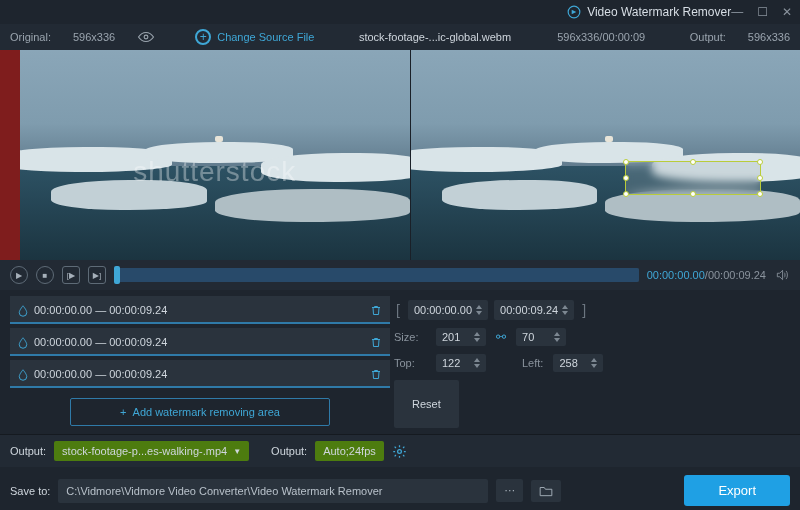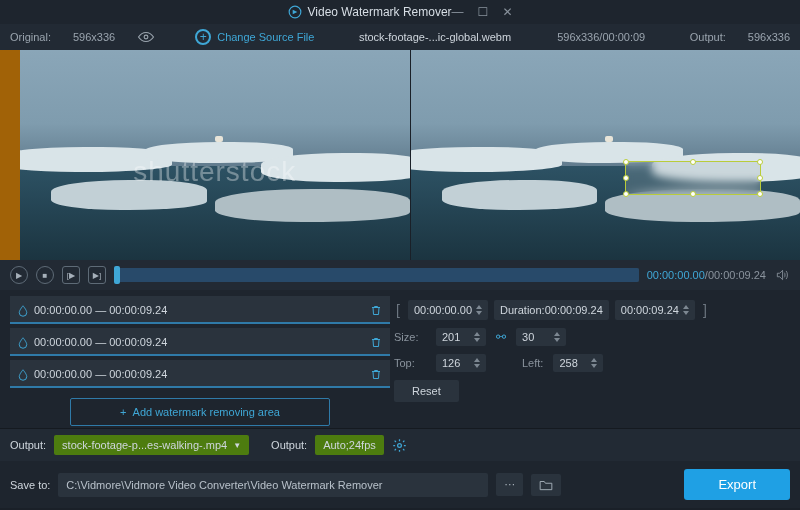--- a/index.html
+++ b/index.html
@@ -1,26 +1,26 @@
 <!DOCTYPE html>
 <html><head>
 <meta charset="utf-8">
 <style>
   * { box-sizing: border-box; margin: 0; padding: 0; font-family: "Segoe UI", Arial, sans-serif; }
   body { background:#1a2028; color:#cfd6dd; width:800px; height:510px; overflow:hidden; font-size:12px; }
-  .titlebar { height:24px; background:#1e252e; display:flex; align-items:center; padding:0 8px; justify-content:center; }
+  .titlebar { height:24px; background:#1e252e; display:flex; align-items:center; padding:0 8px; justify-content:flex-end; }
   .titlebar-left { display:flex; align-items:center; gap:6px; }
   .titlebar-title { font-size:12px; color:#d7dee5; }
   .titlebar-right { display:flex; gap:14px; color:#8a939d; }
   .win-btn { cursor:pointer; }
   .topbar { height:26px; background:#222a34; display:flex; align-items:center; padding:0 10px; font-size:11px; color:#9aa4ae; gap:22px; }
   .topbar .spacer { flex:1; }
   .change-src { display:flex; align-items:center; gap:6px; color:#3fa7d6; cursor:pointer; margin-left:18px;}
   .plus-circle { width:16px; height:16px; border:2px solid #3fa7d6; border-radius:50%; display:flex; align-items:center; justify-content:center; font-size:12px; line-height:1; color:#3fa7d6; }
-  .preview-row { display:flex; height:210px; background:#a16207;padding-left:20px; }
+  .preview-row { display:flex; height:210px; background:#7f1d1d;padding-left:20px; }
   .preview { flex:1; position:relative; overflow:hidden; }
   .preview + .preview { border-left:1px solid #1a2028; }
   .sky { position:absolute; inset:0; background:linear-gradient(#8aa6b8 0%, #7f9cae 35%, #5a7486 60%, #2c3a45 100%); }
   .water { position:absolute; left:0; right:0; top:55%; bottom:0; background:linear-gradient(#2d5264, #1b3440); }
   .ice { position:absolute; background:#cfd9dd; border-radius:50% 40% 50% 45% / 40% 35% 30% 35%; filter:brightness(1.05); }
   .ice.a { left:-6%; top:46%; width:45%; height:12%; }
   .ice.b { left:32%; top:44%; width:38%; height:10%; }
   .ice.c { left:62%; top:49%; width:42%; height:14%; }
   .ice.d { left:8%; top:62%; width:40%; height:14%; background:#b9c6cc; }
   .ice.e { left:50%; top:66%; width:50%; height:16%; background:#a7b5bb; }
@@ -52,21 +52,21 @@
   .dur-row { display:flex; align-items:center; gap:6px; font-size:11px; }
   .bracket { color:#6c7680; font-size:14px; padding:0 2px;}
   .dur-box { background:#2a333d; padding:4px 6px; display:flex; align-items:center; gap:4px; border-radius:2px;}
   .spin { display:flex; flex-direction:column; gap:0; }
   .spin div { width:0;height:0;border-left:3px solid transparent;border-right:3px solid transparent; cursor:pointer;}
   .spin .up{ border-bottom:4px solid #7d8892;} .spin .dn{ border-top:4px solid #7d8892; margin-top:2px;}
   .param-row { display:flex; align-items:center; gap:10px; font-size:11px; }
   .param-label { color:#8a939d; width:32px; }
   .num-box { background:#2a333d; padding:3px 6px; display:flex; align-items:center; gap:6px; border-radius:2px; min-width:50px; justify-content:space-between;}
   .link-icon { color:#3fa7d6; font-size:12px; }
-  .reset-btn { background:#2a333d; padding:5px 18px; font-size:11px; cursor:pointer; border-radius:2px; width:fit-content;}
+  .reset-btn { background:#2a333d; padding:18px 18px; font-size:11px; cursor:pointer; border-radius:2px; width:fit-content;}
   
   .out-row { display:flex; align-items:center; gap:8px; padding:6px 10px; background:#222a34; font-size:11px; border-top:1px solid #151a20;}
   .out-box { background:#4d7c0f; padding:4px 8px; display:flex; align-items:center; gap:6px; border-radius:2px;}
   .gear { color:#3fa7d6; cursor:pointer; }
   .save-row { display:flex; align-items:center; gap:8px; padding:8px 10px; background:#1e252e; font-size:11px;}
   .path-box { flex:1; background:#2a333d; padding:6px 8px; max-width:430px; border-radius:2px; color:#b8c1ca;}
   .icon-btn { background:#2a333d; padding:5px 8px; border-radius:2px; cursor:pointer; color:#a6b0ba;}
   .export-btn { margin-left:auto; background:#1fa0e4; color:#fff; padding:8px 34px; border-radius:3px; cursor:pointer; font-size:13px;}
   .eye-icon { width:18px; }
   svg { display:block; }
@@ -221,55 +221,52 @@
     <div class="dur-row">
       <span class="bracket">[</span>
       <div class="dur-box">
         <span>00:00:00.00</span>
         <div class="spin">
             <div class="up"></div>
             <div class="dn"></div>
           </div>
       </div>
       <div class="dur-box">
-        <span><span>Duration:</span><span>00:00:09.24</span></span>
-      </div>
-      <div class="dur-box">
         <span>00:00:09.24</span>
         <div class="spin">
             <div class="up"></div>
             <div class="dn"></div>
           </div>
       </div>
       <span class="bracket">]</span>
     </div>
 
     <div class="param-row">
       <span class="param-label">Size:</span>
       <div class="num-box">
         <span>201</span>
         <div class="spin">
             <div class="up"></div>
             <div class="dn"></div>
           </div>
       </div>
       <span class="link-icon">⚯</span>
       <div class="num-box">
-        <span>30</span>
+        <span>70</span>
         <div class="spin">
             <div class="up"></div>
             <div class="dn"></div>
           </div>
       </div>
     </div>
 
     <div class="param-row">
       <span class="param-label">Top:</span>
       <div class="num-box">
-        <span>126</span>
+        <span>122</span>
         <div class="spin">
             <div class="up"></div>
             <div class="dn"></div>
           </div>
       </div>
       <span class="param-label" style="width:auto; margin-left:26px;">Left:</span>
       <div class="num-box">
         <span>258</span>
         <div class="spin">
             <div class="up"></div>

